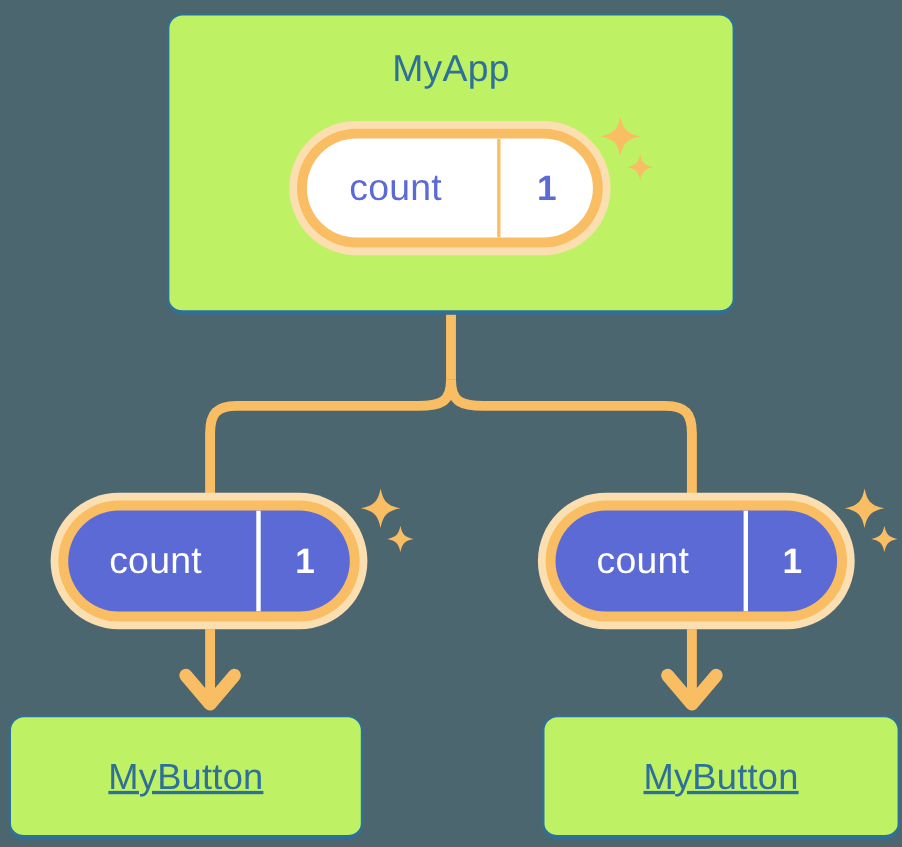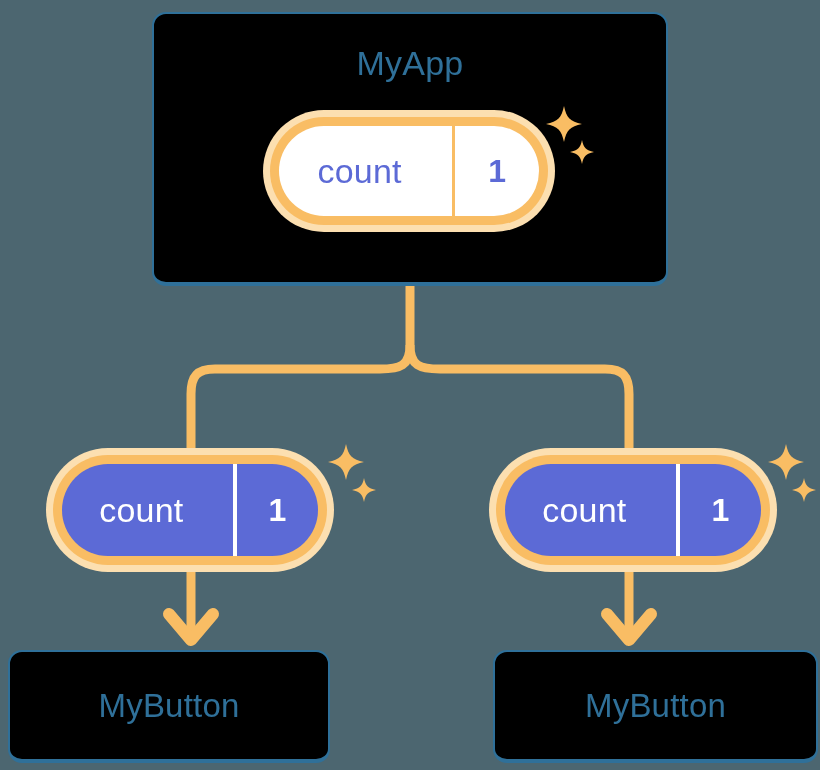--- a/index.html
+++ b/index.html
@@ -26,21 +26,21 @@
     top: 0;
     width: 820px;
     height: 770px;
     z-index: 1;
     pointer-events: none;
   }
 
   
   .card {
     position: absolute;
-    background: #000000;
+    background: #bef264;
     border: 2px solid #2f7099;
     border-bottom-width: 4px;
     border-radius: 14px;
     box-sizing: border-box;
     z-index: 2;
   }
   .card-title {
     color: #2f7099;
     font-size: 34px;
     font-weight: 400;
@@ -61,21 +61,21 @@
 
   .button-card {
     height: 113px;
     top: 650px;
     display: flex;
     align-items: center;
     justify-content: center;
   }
   #button-card-left  { left: 8px;   width: 322px; }
   #button-card-right { left: 493px; width: 325px; }
-  .button-card .card-title { font-size: 33px; }
+  .button-card .card-title { font-size: 33px; text-decoration: underline; }
 
   
   .pill {
     position: absolute;
     box-sizing: border-box;
     border-radius: 999px;
     background: #fcdfb0;           
     padding: 7px;
     z-index: 3;
   }

